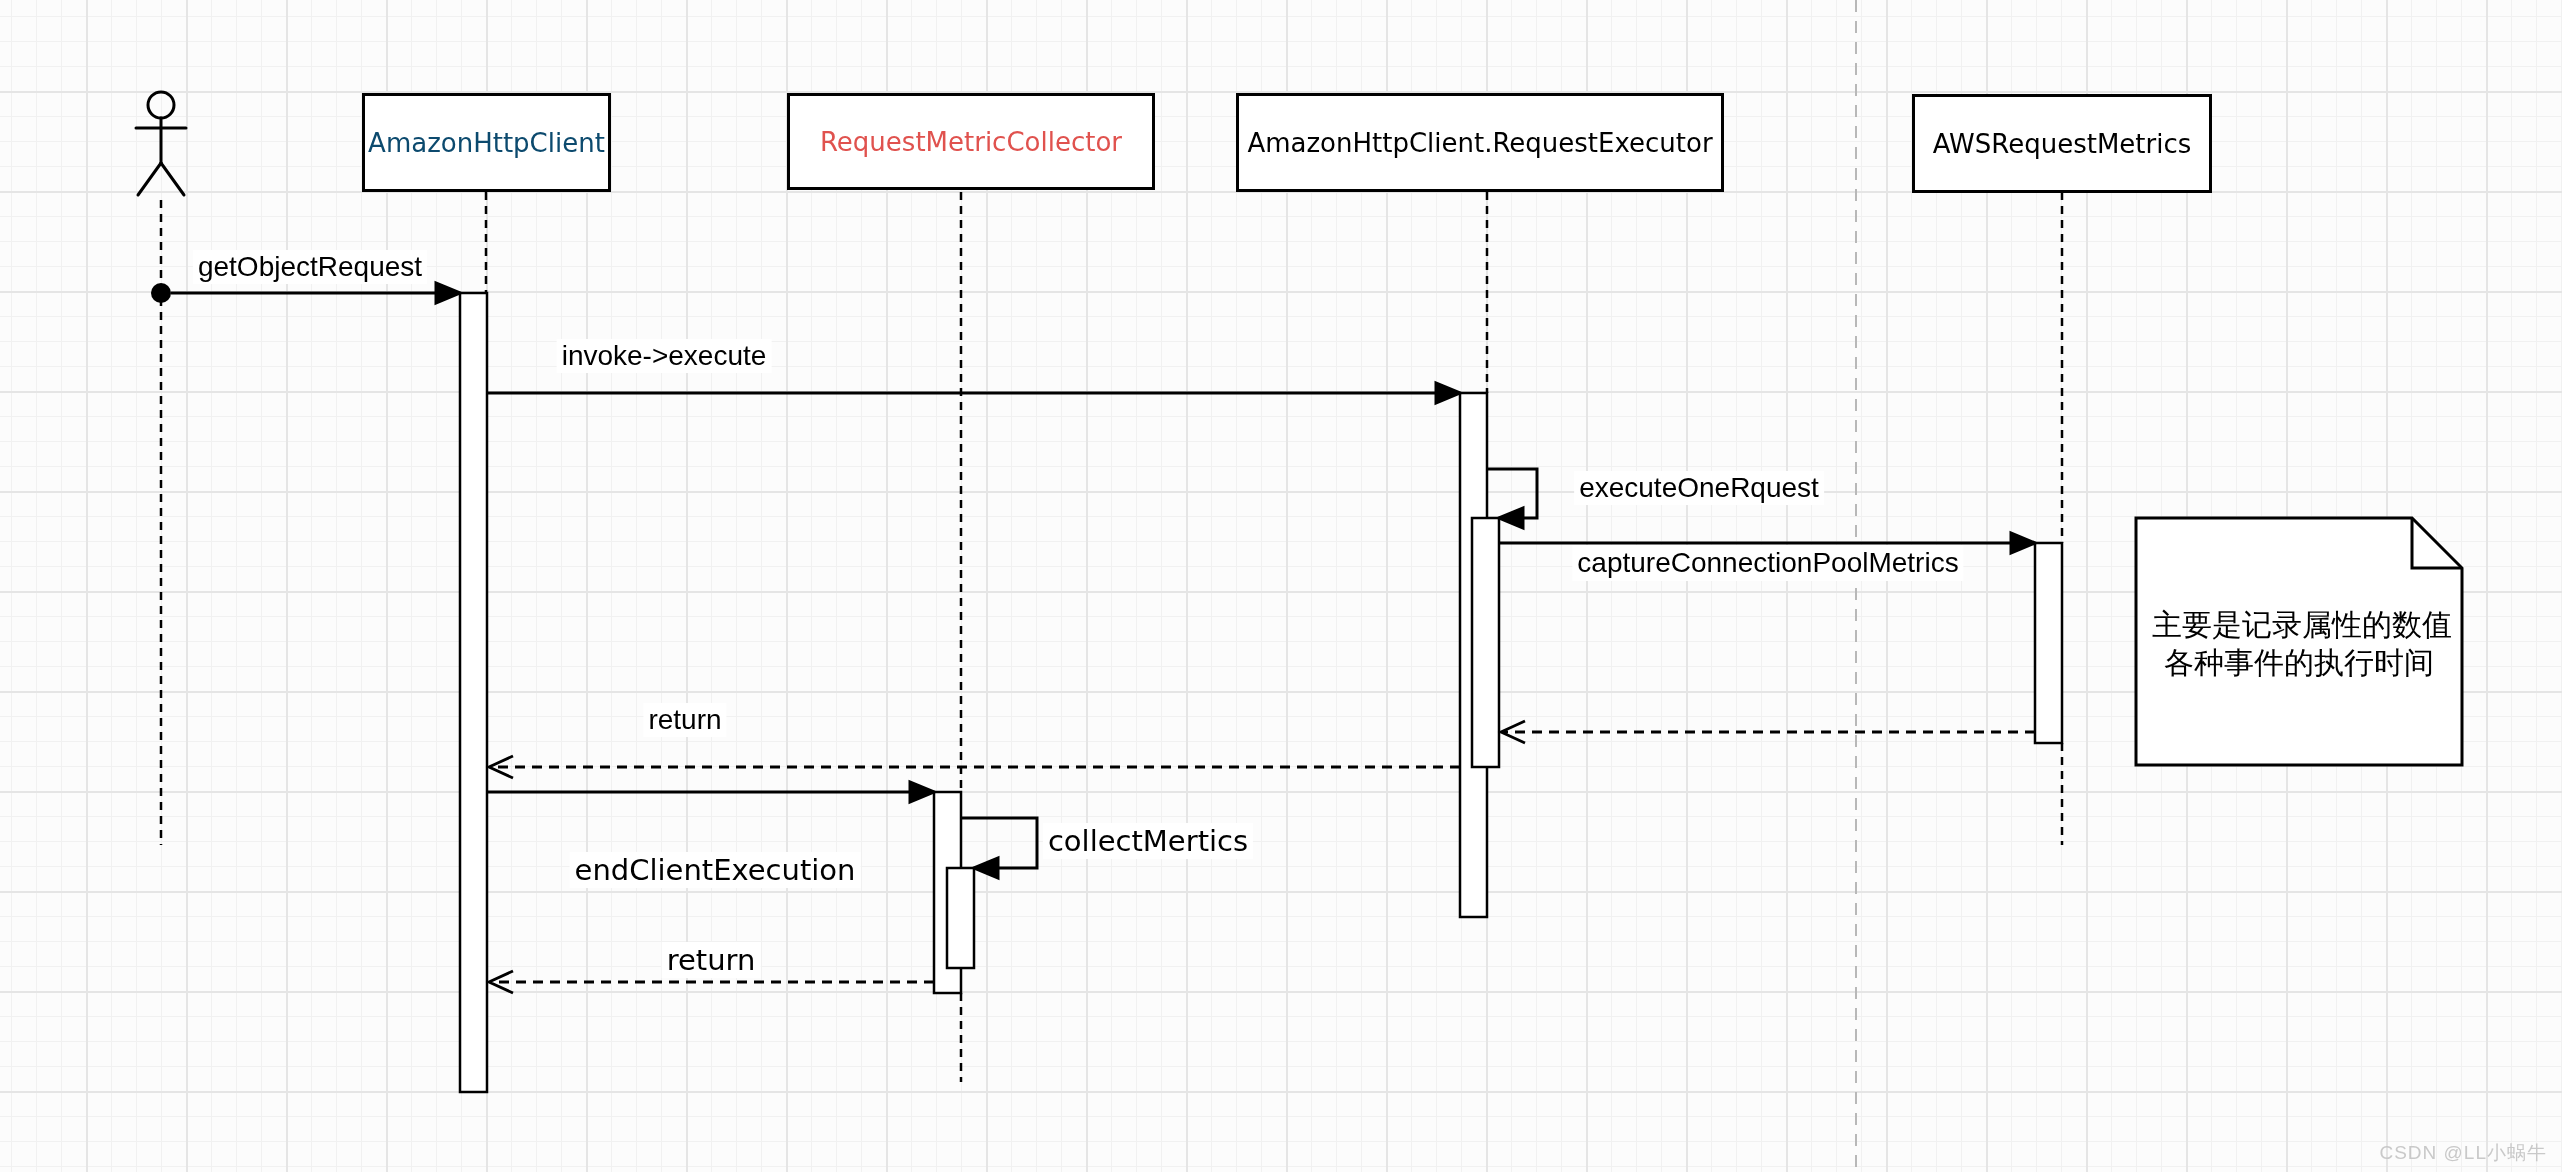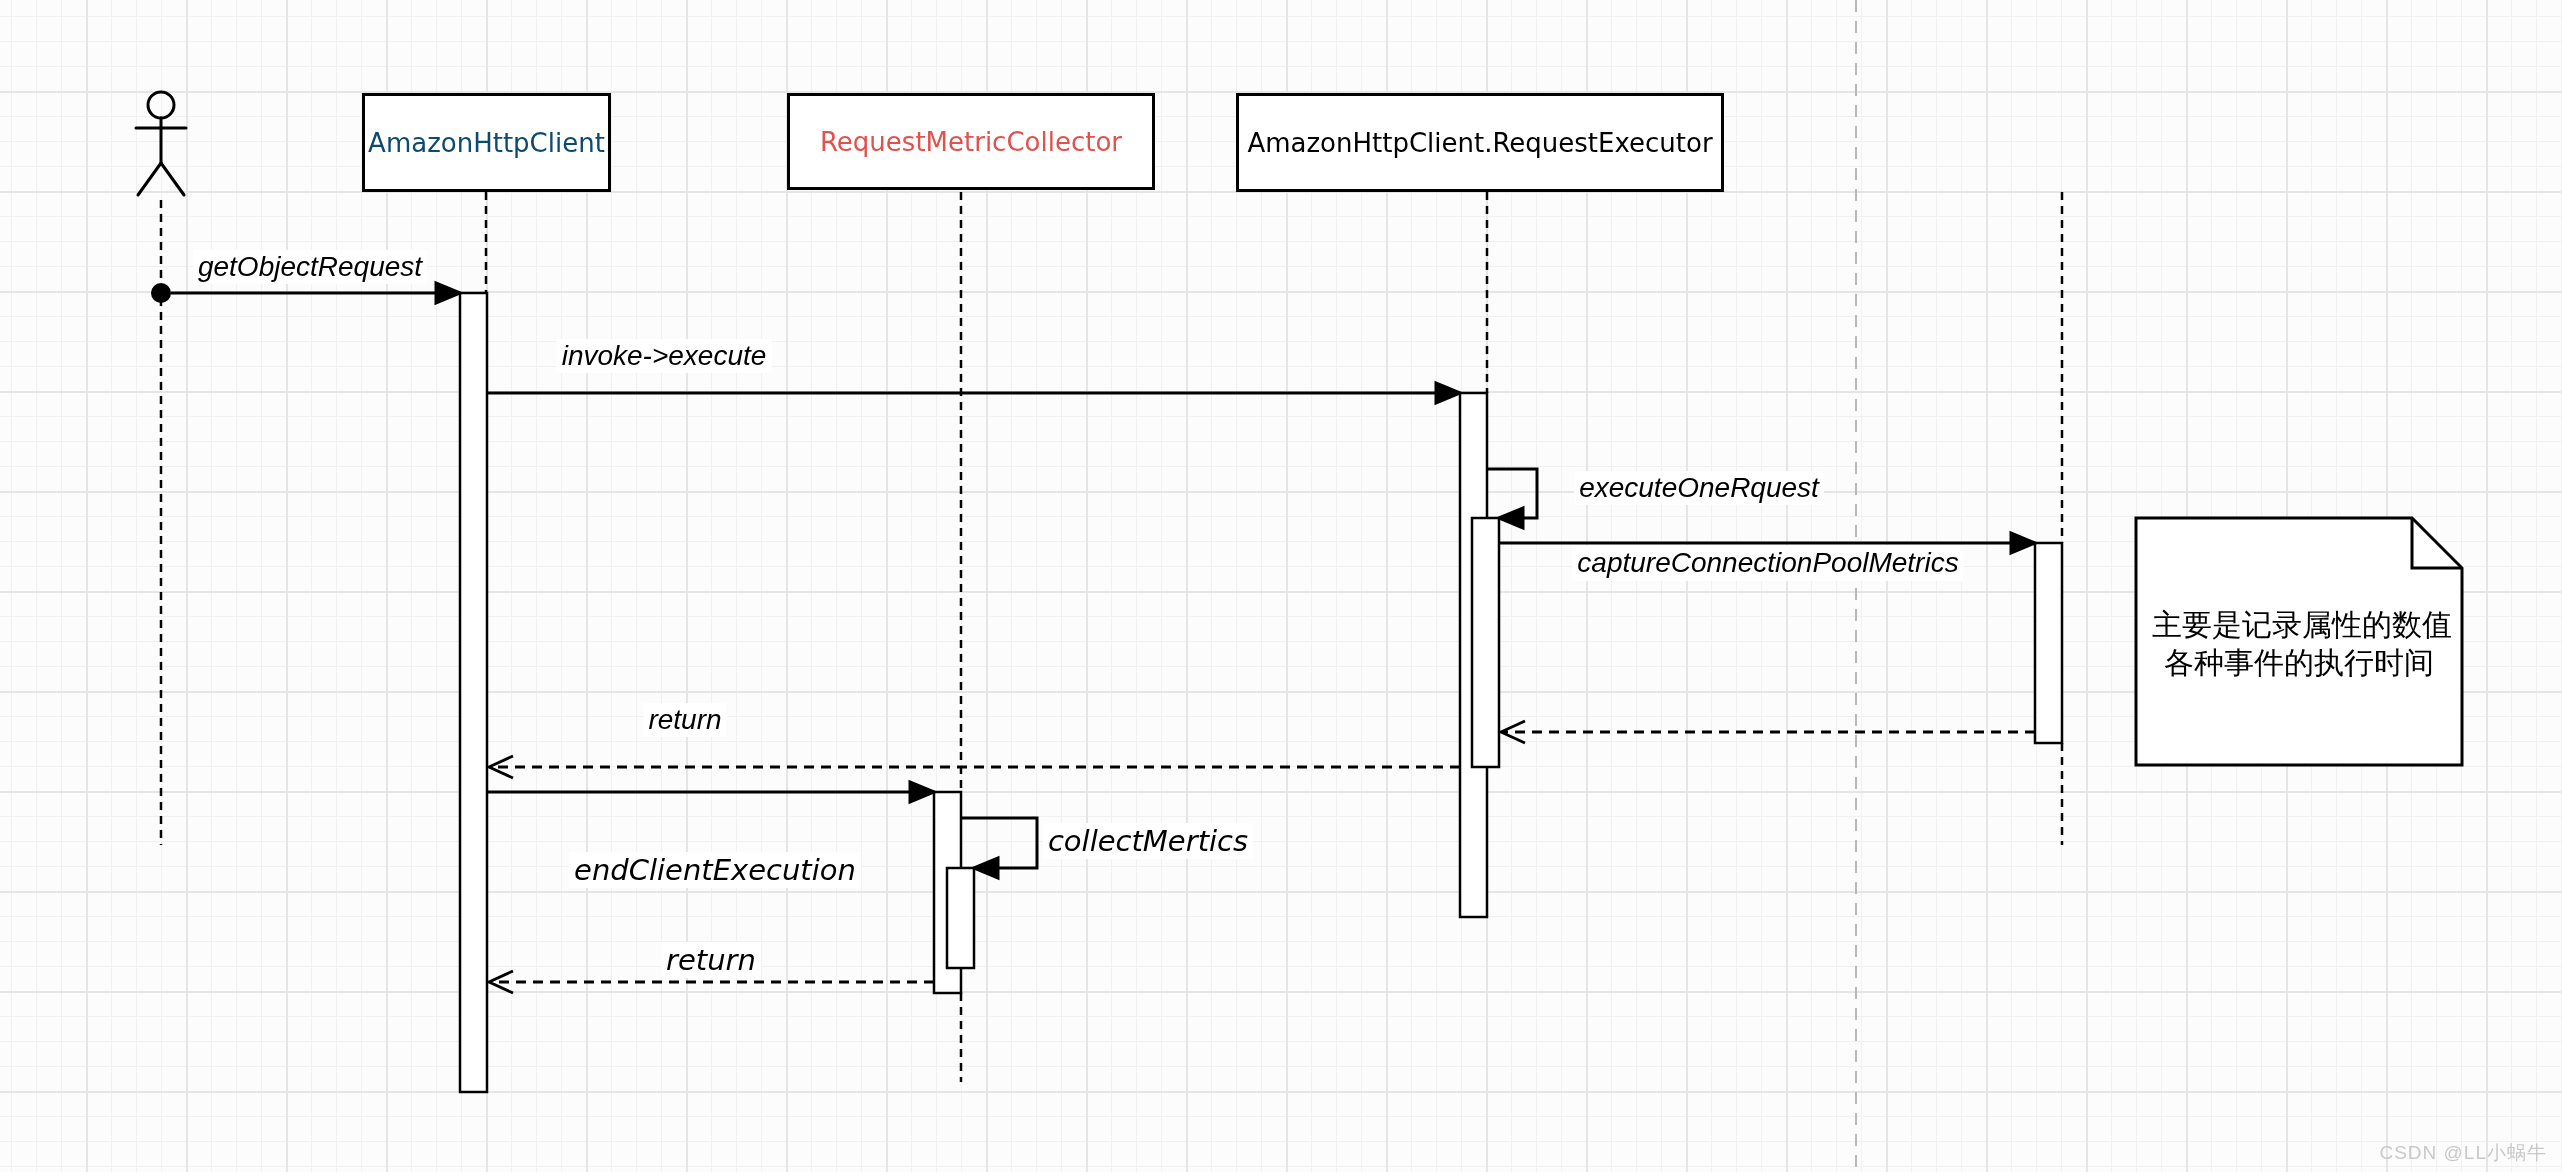--- a/index.html
+++ b/index.html
@@ -18,21 +18,21 @@
   svg.layer{position:absolute;left:0;top:0;}
   .pbox{
     position:absolute;background:#fff;border:3px solid #000;
     display:flex;align-items:center;justify-content:center;
     font-family:"DejaVu Sans",sans-serif;font-size:26px;color:#000;
     white-space:nowrap;box-sizing:border-box;
   }
   .mlabel{
     position:absolute;transform:translateX(-50%);
     white-space:nowrap;background:#fff;padding:0 5px;
-    line-height:34px;text-align:left;color:#000;font-style:italic;
+    line-height:34px;text-align:left;color:#000;
   }
   .fm{font-family:"Liberation Sans",sans-serif;font-size:28px;}
   .fc{font-family:"DejaVu Sans",sans-serif;font-size:29px;line-height:36px;}
   .note-text{
     position:absolute;left:2146px;top:606px;width:306px;
     text-align:center;font-size:30px;line-height:38px;color:#000;
     font-family:"Liberation Sans",sans-serif;
   }
   .watermark{
     position:absolute;right:15px;top:1140px;
@@ -117,20 +117,23 @@
 
   <div class="pbox" style="left:362px;top:93px;width:249px;height:99px;">
     <span style="color: #0c4a6e;">AmazonHttpClient</span>
   </div>
   <div class="pbox" style="left:787px;top:93px;width:368px;height:97px;">
     <span style="color: rgb(224, 82, 78);">RequestMetricCollector</span>
   </div>
   <div class="pbox" style="left:1236px;top:93px;width:488px;height:99px;">
     <span style="color: rgb(0, 0, 0);">AmazonHttpClient.RequestExecutor</span>
   </div>
+  <div class="pbox" style="left:1912px;top:94px;width:300px;height:99px;">
+    <span style="color: rgb(0, 0, 0);">AWSRequestMetrics</span>
+  </div>
 
   <div class="mlabel fm" style="left:310px;top:250px;">getObjectRequest</div>
   <div class="mlabel fm" style="left:664px;top:339px;">invoke-&gt;execute</div>
   <div class="mlabel fm" style="left:1699px;top:471px;">executeOneRquest</div>
   <div class="mlabel fm" style="left:1768px;top:545px;line-height:36px;">
     <span style="display:block;">captureConnectionPoolMetrics</span>
   </div>
   <div class="mlabel fm" style="left:685px;top:703px;">return</div>
   <div class="mlabel fc" style="left:715px;top:852px;">endClientExecution</div>
   <div class="mlabel fc" style="left:1148px;top:823px;">collectMertics</div>

